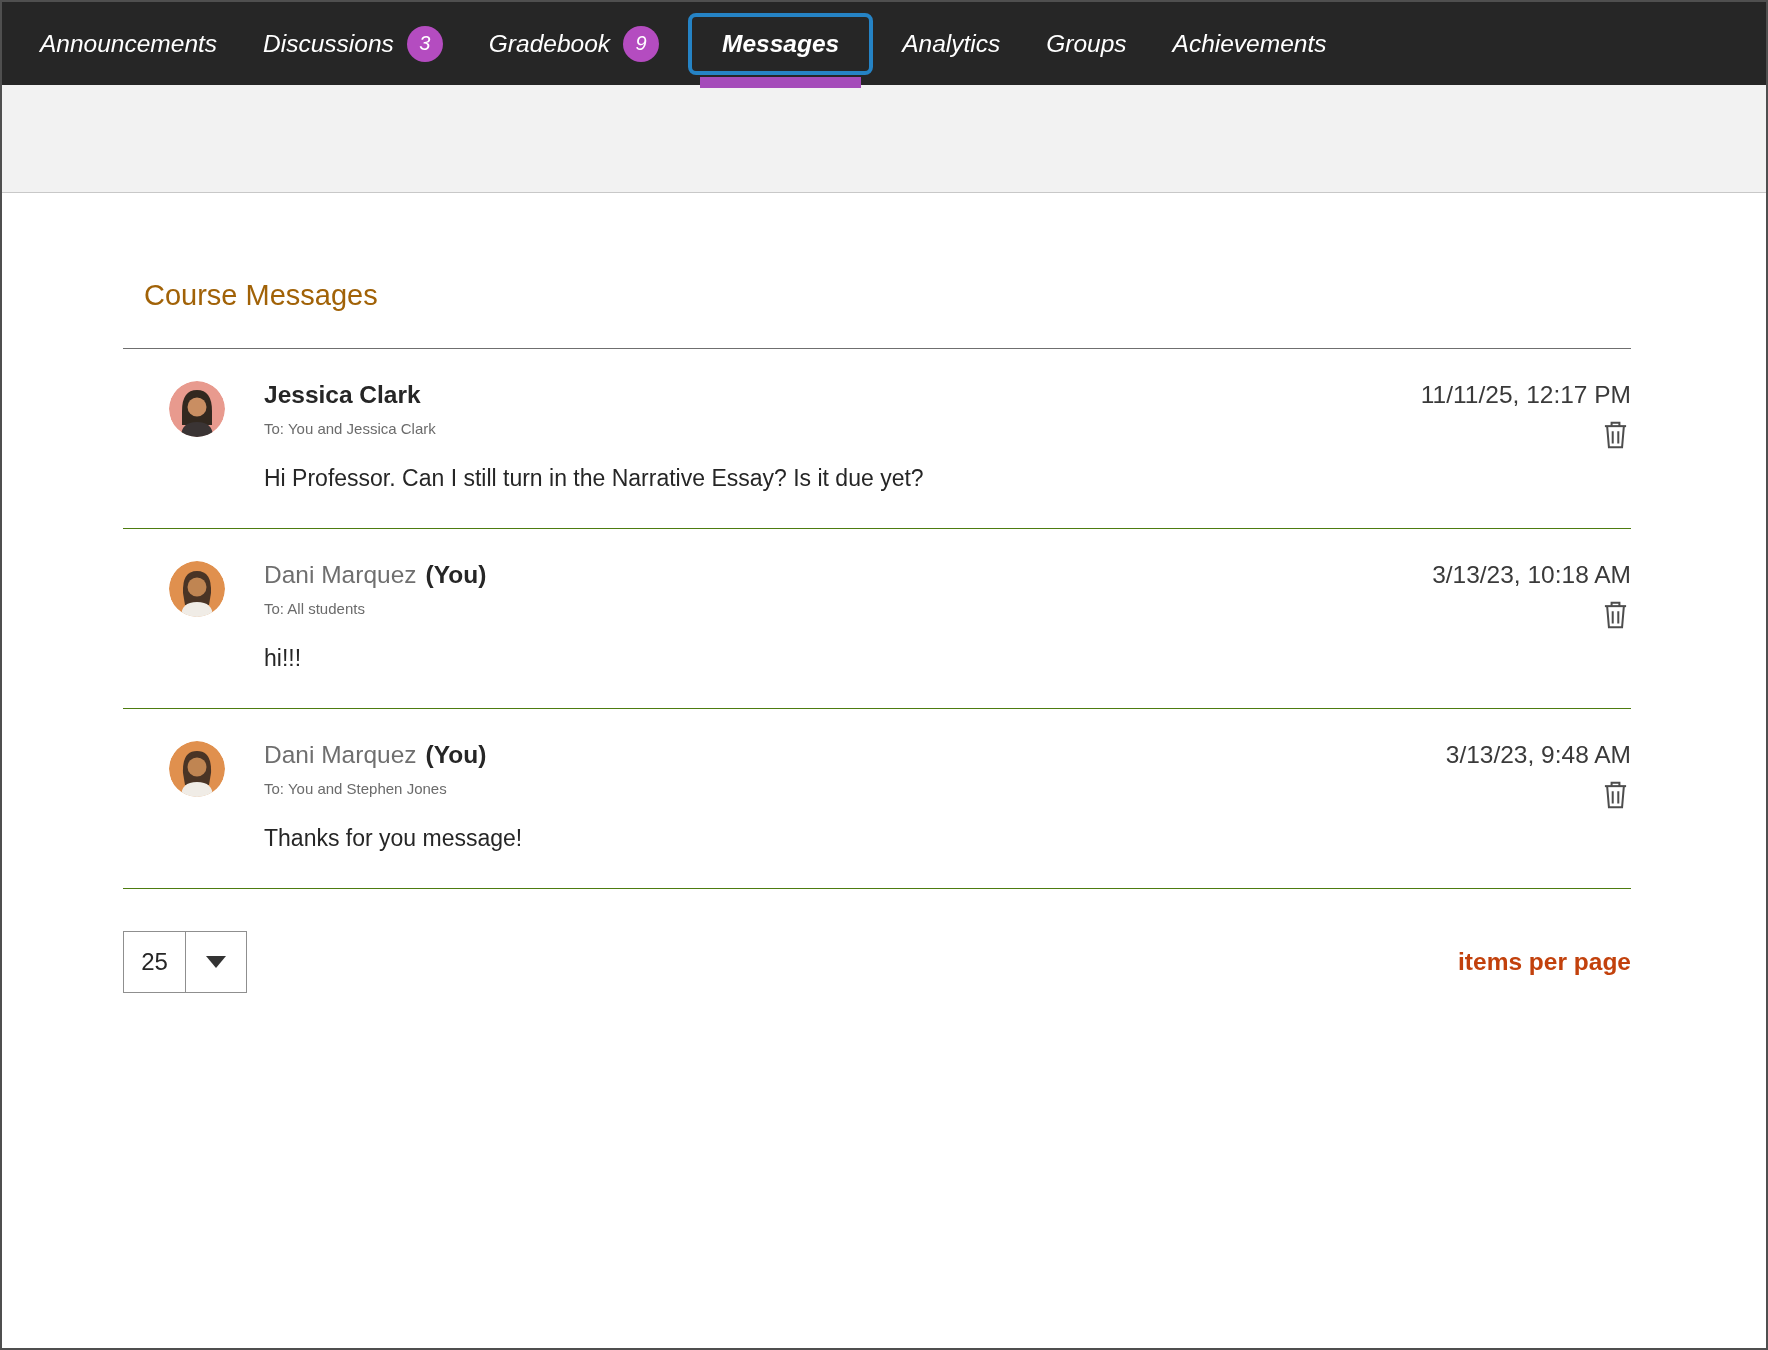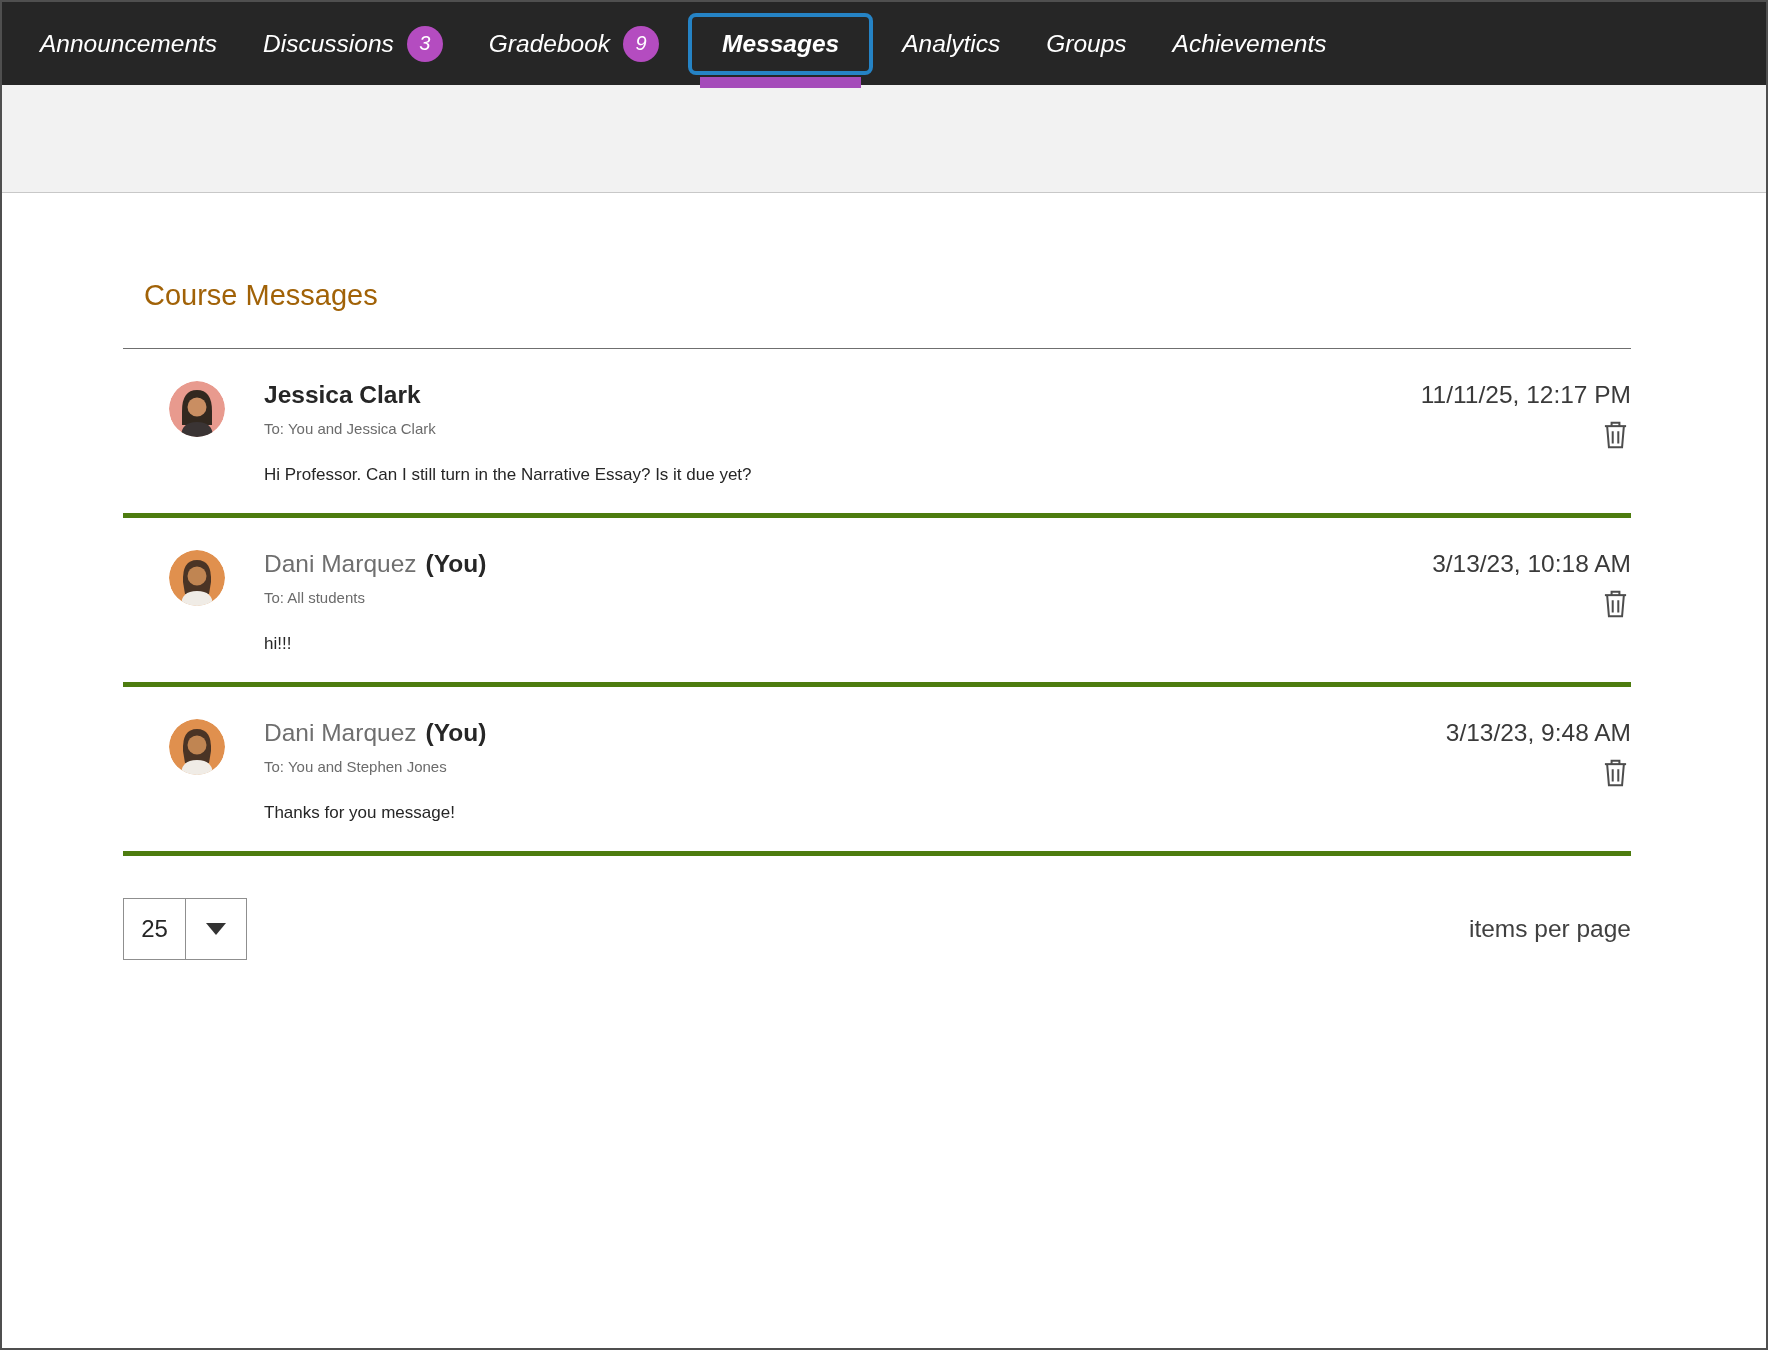--- a/index.html
+++ b/index.html
@@ -85,36 +85,36 @@
     margin: 86px 0 0 21px;
   }
   .title-rule {
     border: none;
     border-top: 1px solid #6f6f6f;
     margin-top: 36px;
   }
 
   .msg-row {
     display: flex;
-    padding: 30px 0 28px 0;
-    border-bottom: 5px solid #4d7c0f;
+    padding: 30px 0 36px 0;
+    border-bottom: 1px solid #4d7c0f;
     justify-content: flex-end;
   }
   .msg-avatar-col { width: 141px; flex: 0 0 141px; padding-left: 46px; padding-top: 2px; }
   .avatar {
     width: 56px; height: 56px; border-radius: 50%;
     overflow: hidden; display: block;
   }
   .msg-main { flex: 1 1 auto; min-width: 0; padding-top: 2px; }
   .sender-line { font-size: 24.5px; color: #262626; display: flex; align-items: baseline; }
   .sender-name { font-weight: 700; color: #262626; }
   .read .sender-name { font-weight: 400; color: #6f6f6f; }
   .sender-you { font-weight: 700; color: #262626; margin-left: 9px; }
   .to-line { font-size: 15px; color: #6b6b6b; margin-top: 11px; }
-  .msg-body { font-size: 17px; color: #262626; margin-top: 28px; }
+  .msg-body { font-size: 23px; color: #262626; margin-top: 28px; }
   .msg-meta { flex: 0 0 auto; text-align: right; padding-top: 2px; }
   .timestamp { font-size: 24.5px; color: #3a3a3a; white-space: nowrap; }
   .trash-btn {
     background: none; border: none; cursor: pointer;
     margin-top: 9px; padding: 2px;
   }
 
   
   .pagination {
     display: flex; align-items: center; justify-content: space-between;
@@ -137,21 +137,21 @@
   .per-page-caret-box {
     width: 60px;
     display: flex; align-items: center; justify-content: center;
   }
   .caret {
     width: 0; height: 0;
     border-left: 10px solid transparent;
     border-right: 10px solid transparent;
     border-top: 12px solid #333;
   }
-  .per-page-label { font-size: 24.5px; font-weight: 400; color: #404040; }
+  .per-page-label { font-size: 24.5px; font-weight: 700; color: #c2410c; }
 </style>
 </head>
 <body>
 
 <div class="page">
 
 
   <nav class="navbar">
     <div class="tab">
       <span>Announcements</span>

